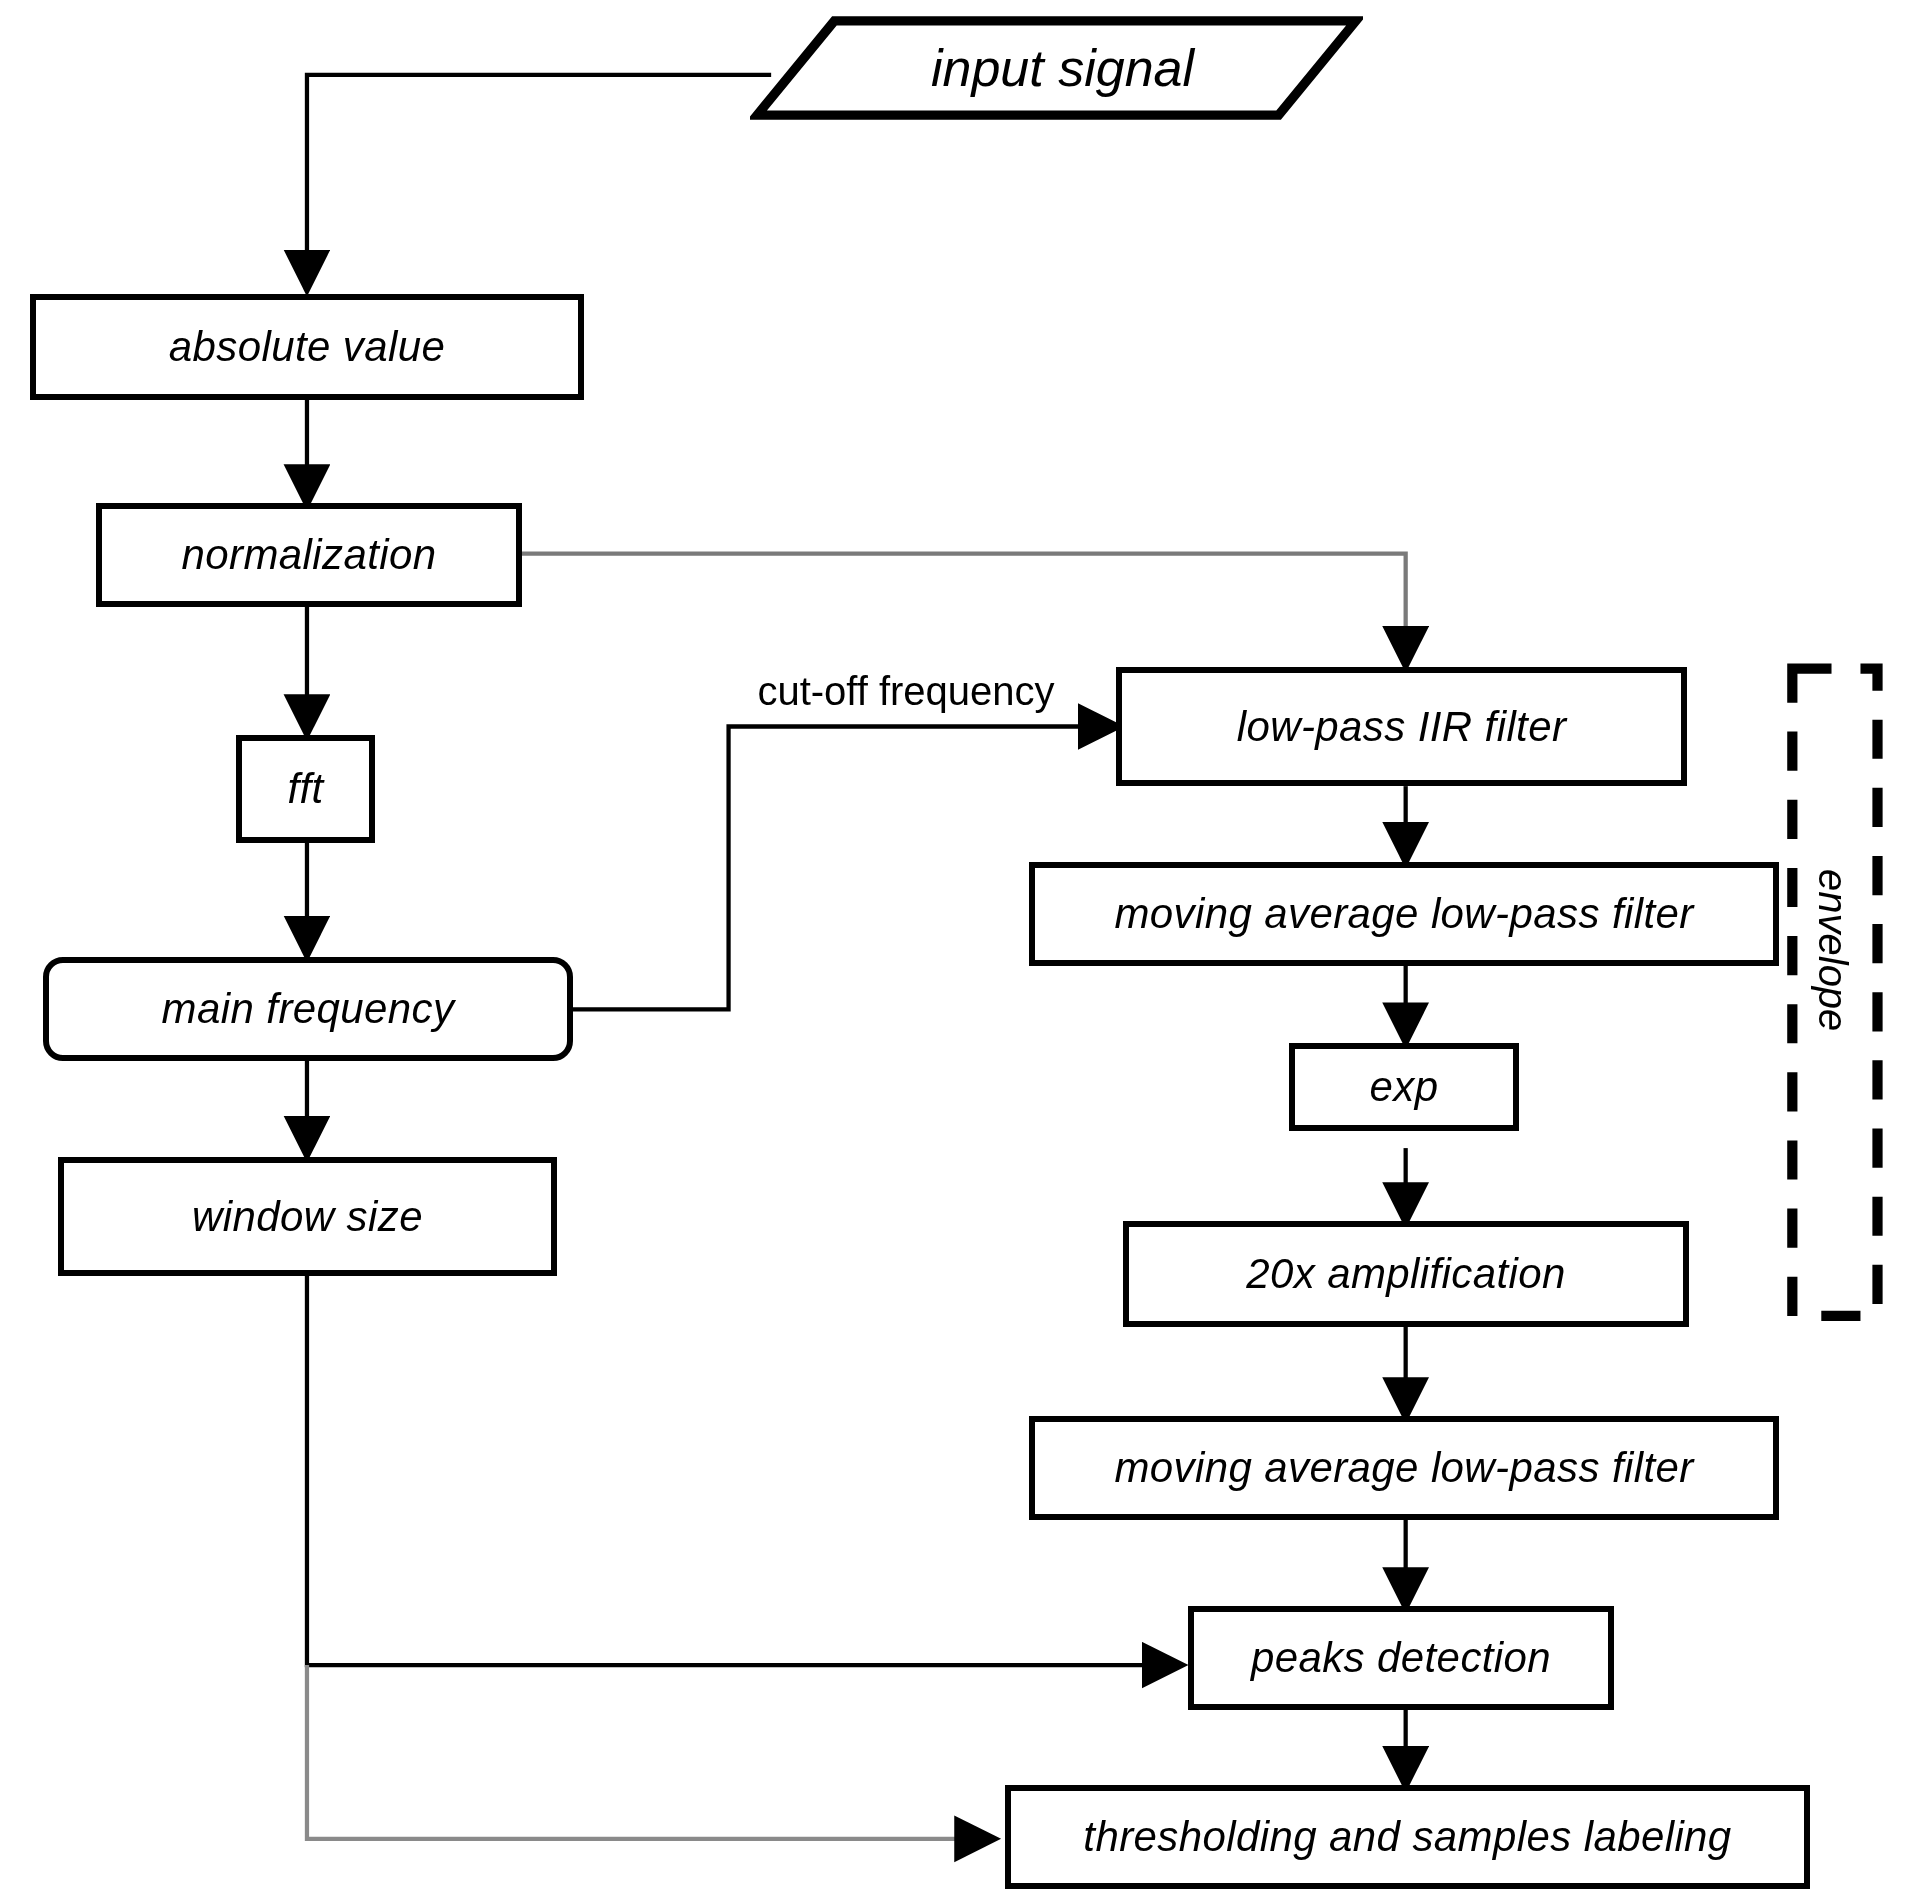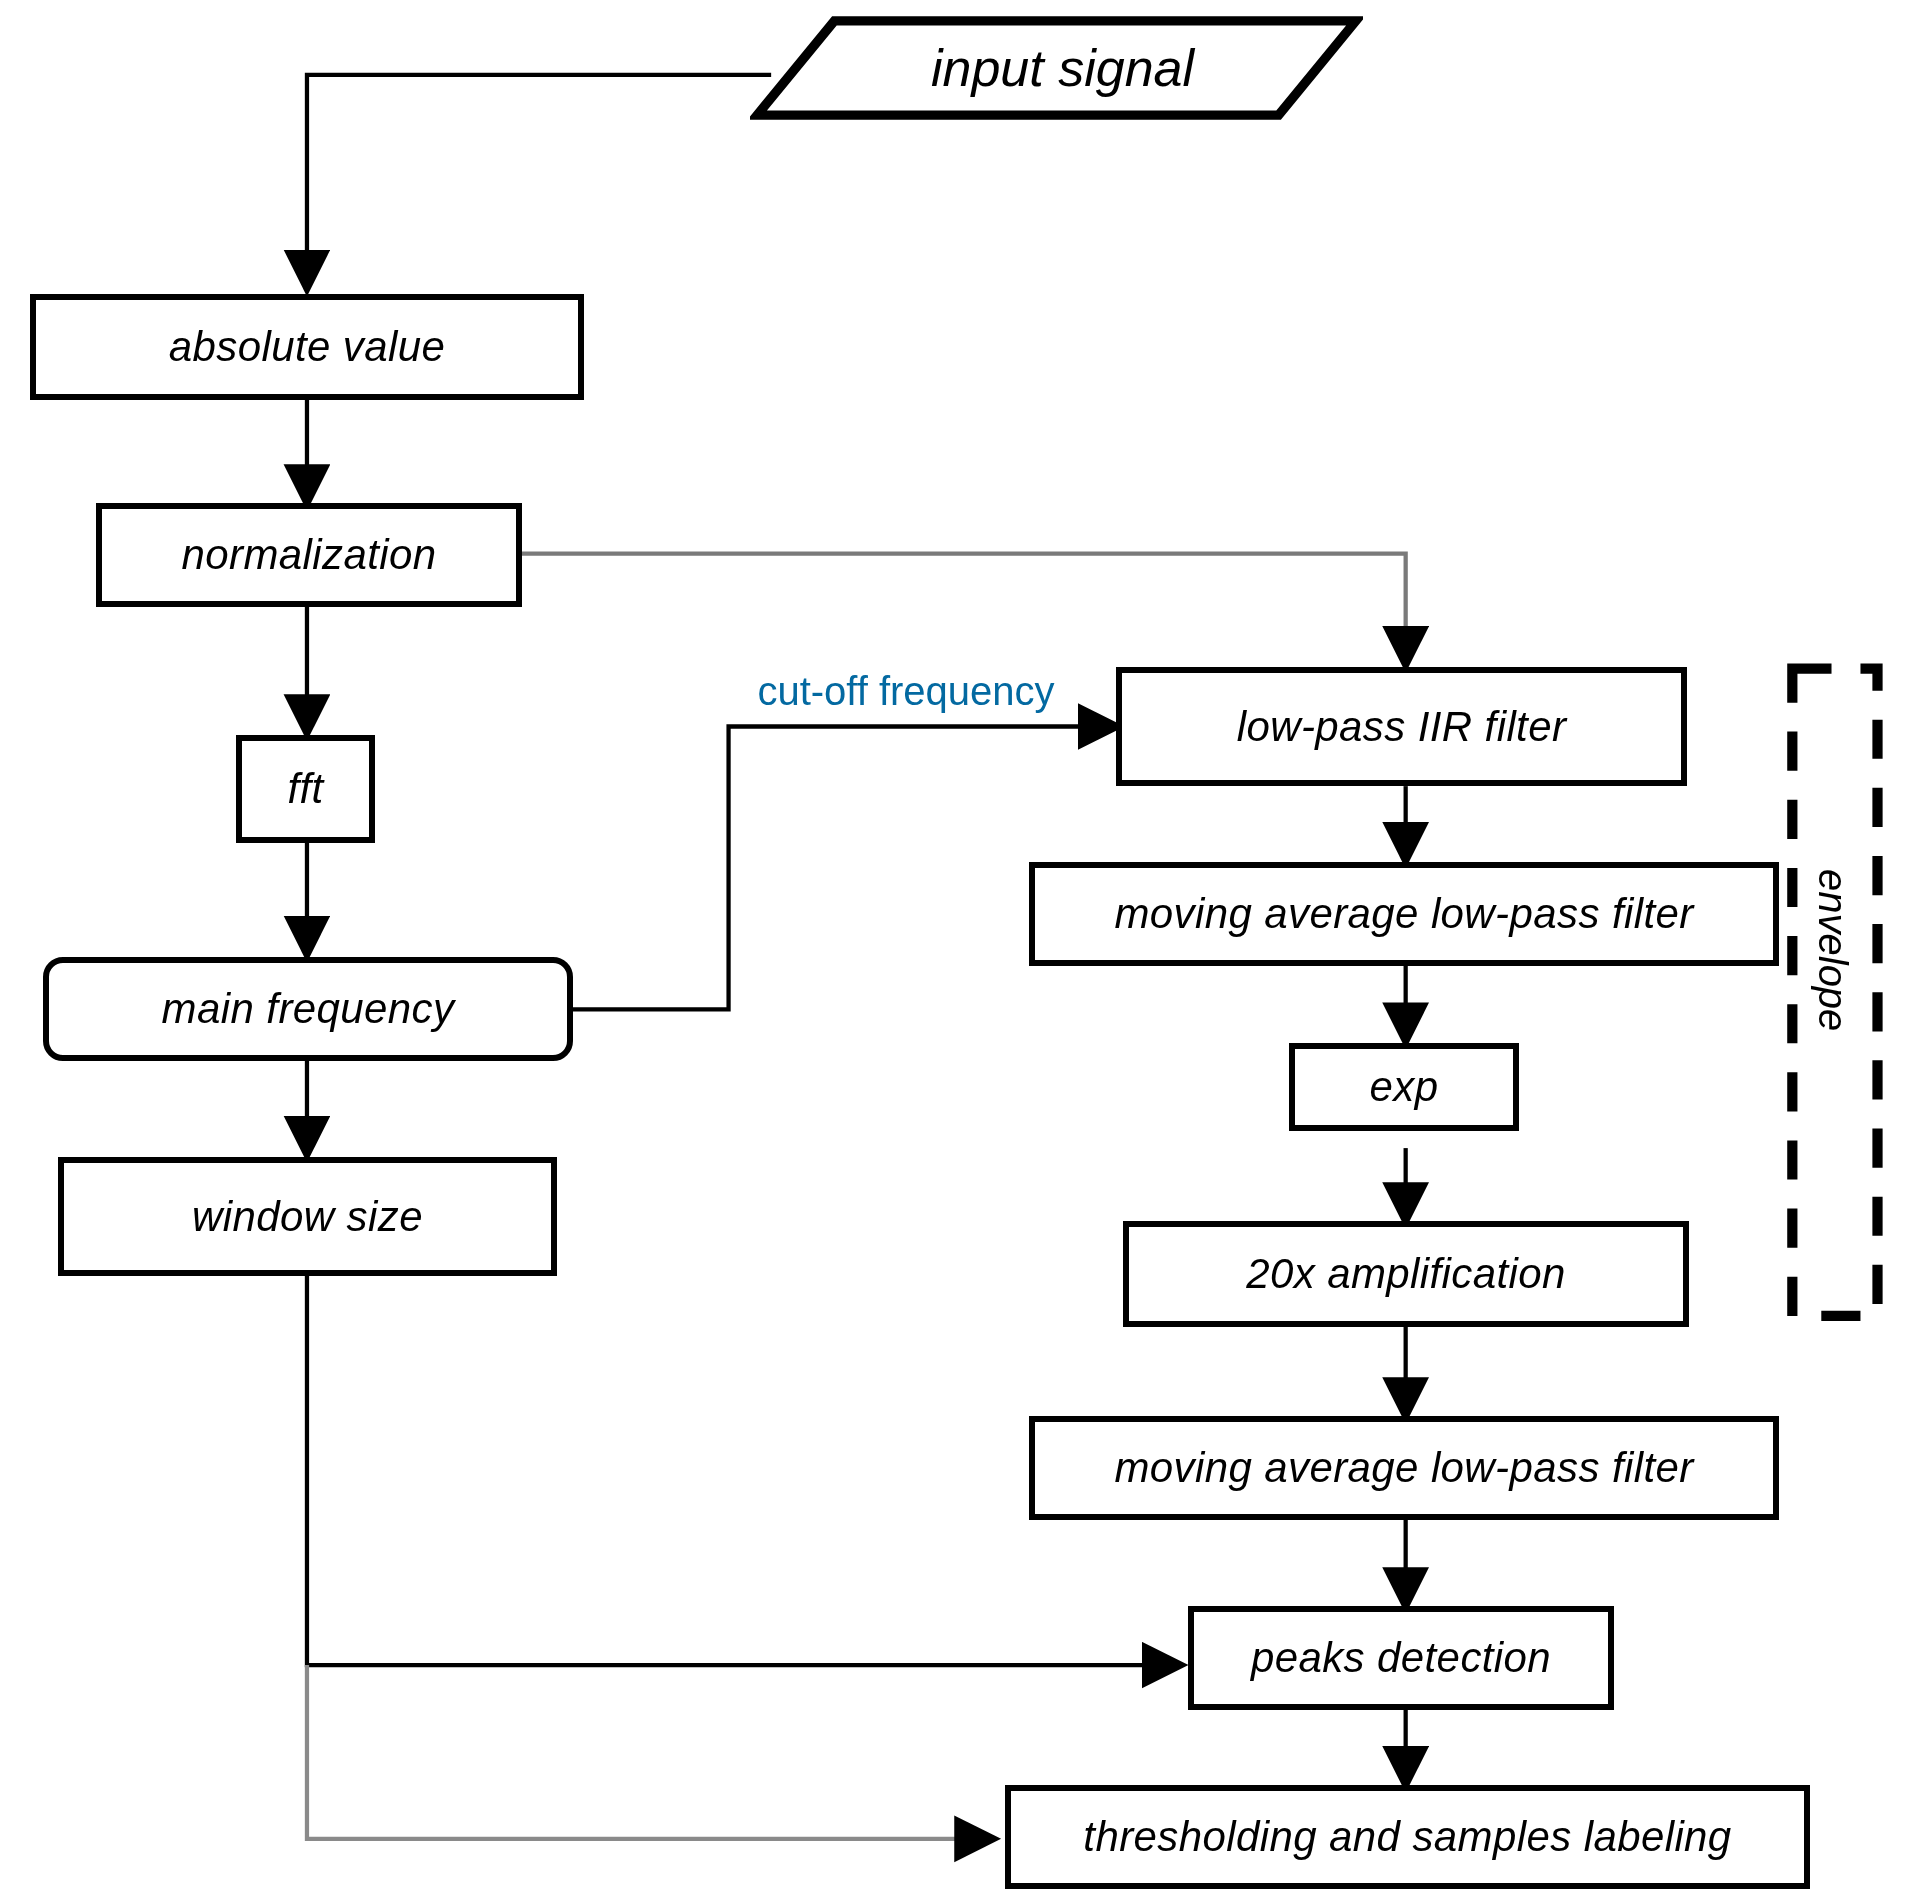--- a/index.html
+++ b/index.html
@@ -58,21 +58,21 @@
     position: relative;
     z-index: 2;
     padding-left: 12px;
   }
   .edge-label {
     position: absolute;
     z-index: 6;
     font-family: "Liberation Sans", sans-serif;
     font-style: normal;
     font-size: 40px;
-    color: #0369a1;
+    color: #000000;
     background: #ffffff;
     white-space: nowrap;
     padding: 0 3.4px;
   }
   .group-label {
     position: absolute;
     z-index: 6;
     font-family: "Liberation Sans", sans-serif;
     font-style: italic;
     font-size: 40px;

